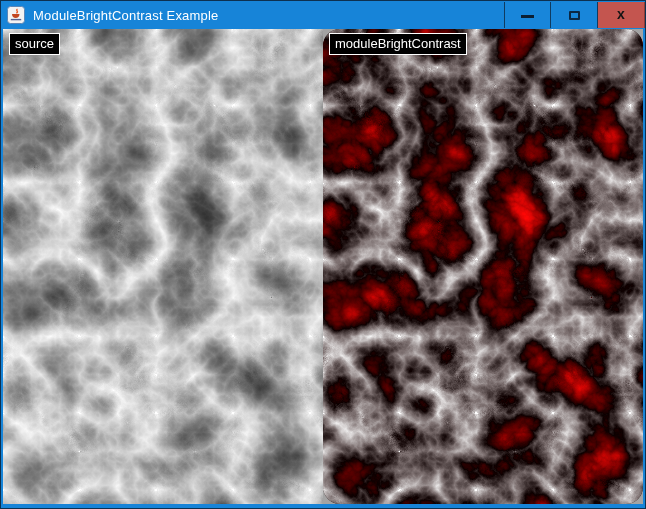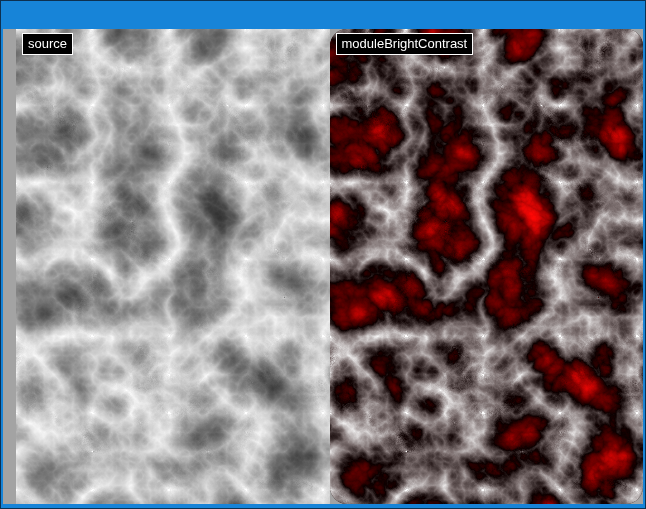--- a/index.html
+++ b/index.html
@@ -40,40 +40,61 @@
   .win-btn + .win-btn { border-left:none; }
   .win-btn.close { background:#c4554f; border-color:#8e3b37; }
   .glyph-min { width:13px; height:3px; background:#0b1f33; margin-top:3px; }
   .glyph-max { width:11px; height:9px; border:2px solid #0b2844; border-radius:1px; }
   .glyph-close { font-size:14px; font-weight:700; color:#141414; line-height:1; margin-top:-2px; }
 
   
   .content {
     position:absolute; top:28px; left:2px;
     width:640px; height:475px;
-    display:flex; background:#a3a3a3; overflow:hidden;padding-left:13px;
+    display:flex; background:#a3a3a3; overflow:hidden;
   }
   .panel { position:relative; width:320px; height:475px; overflow:hidden; }
   .panel svg.texture { display:block; width:320px; height:475px; }
   .panel-source  { background:#9a9a9a; }
   .panel-module  { background:#150000;border-radius:17px; }
 
   .img-label {
     position:absolute; top:4px; left:6px;
     background:#000000; color:#ffffff;
     border:1px solid #ffffff;
     font-size:13px; padding:3px 5px 3px 5px;
     line-height:1.1; white-space:nowrap;
   }
 </style>
 </head>
 <body>
 
 <div class="window">
 
+  <div class="titlebar">
+    <svg class="app-icon" viewBox="0 0 18 18">
+      <rect x="0.5" y="0.5" width="17" height="17" rx="3" fill="#f2f2f2" stroke="#5a86b8"></rect>
+      <path d="M10.5 3.2 C8 4.4 12.5 5.4 9.3 7.2" stroke="#e8622c" stroke-width="1.4" fill="none"></path>
+      <path d="M5 8 h7.5 c0 2.6 -1.7 4.1 -3.8 4.1 C6.6 12.1 5 10.6 5 8 z" fill="#c2461f"></path>
+      <path d="M3.8 13.6 h10.4" stroke="#55608c" stroke-width="1.4"></path>
+    </svg>
+    <span class="title-text">ModuleBrightContrast Example</span>
+    <div class="titlebar-spacer"></div>
+    <div class="win-buttons">
+      <div class="win-btn">
+        <div class="glyph-min"></div>
+      </div>
+      <div class="win-btn">
+        <div class="glyph-max"></div>
+      </div>
+      <div class="win-btn close">
+        <span class="glyph-close">x</span>
+      </div>
+    </div>
+  </div>
 
   <svg width="0" height="0" style="position:absolute">
     <defs>
       <filter id="fSource" x="0" y="0" width="100%" height="100%" color-interpolation-filters="sRGB">
         <feTurbulence type="turbulence" baseFrequency="0.013" numOctaves="5" seed="5"></feTurbulence>
         <feColorMatrix type="matrix" values="0 1 0 0 0  0 1 0 0 0  0 1 0 0 0  0 0 0 0 1"></feColorMatrix>
         <feComponentTransfer>
           <feFuncR type="table" tableValues="1 0.78 0.5 0.26 0.08"></feFuncR>
           <feFuncG type="table" tableValues="1 0.78 0.5 0.26 0.08"></feFuncG>
           <feFuncB type="table" tableValues="1 0.78 0.5 0.26 0.08"></feFuncB>

